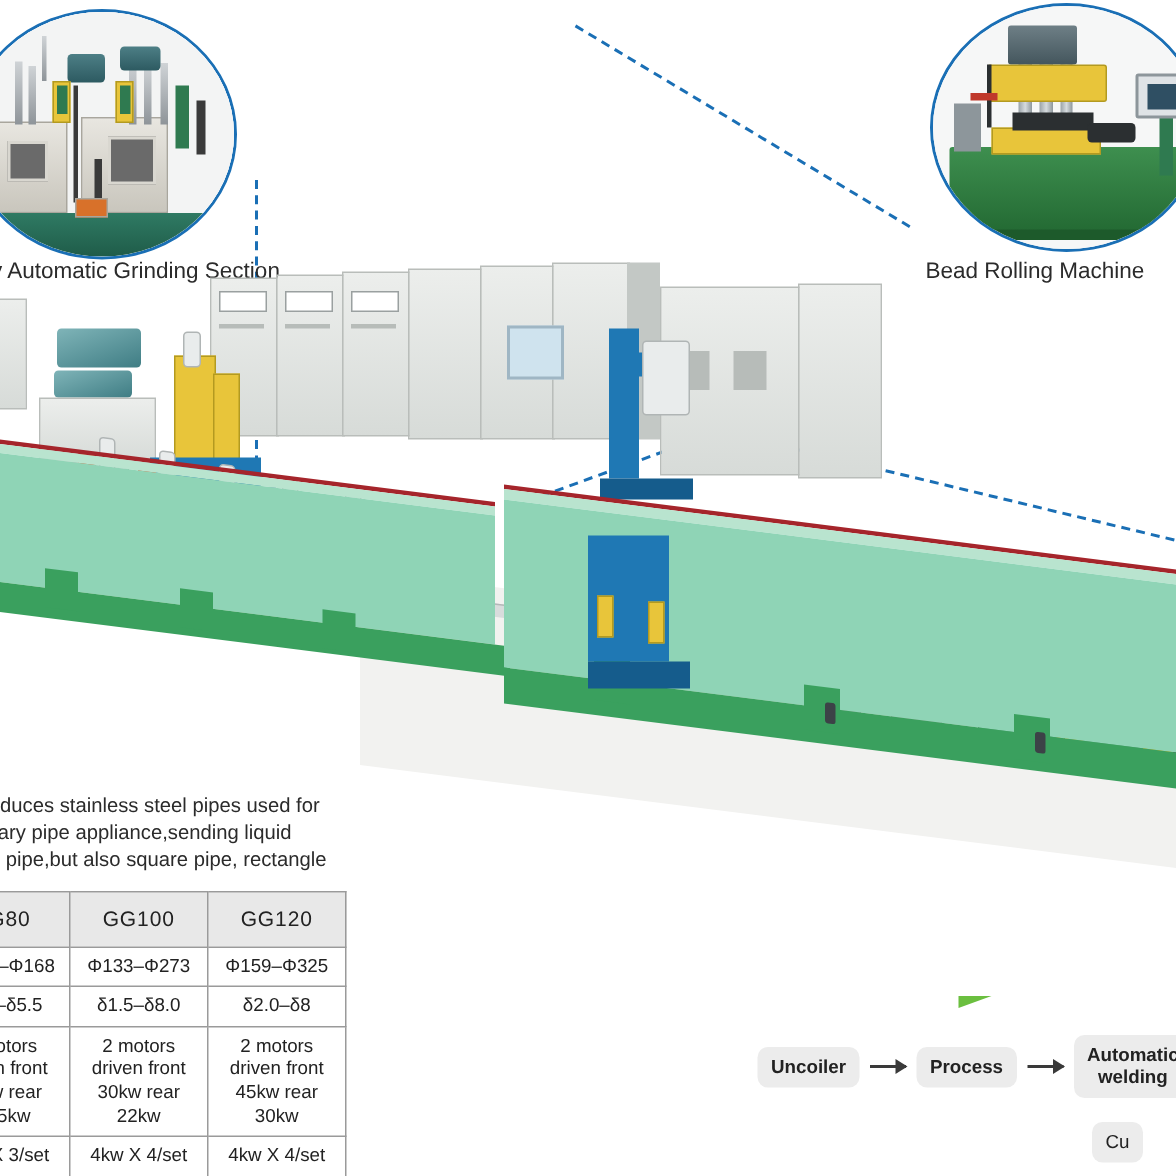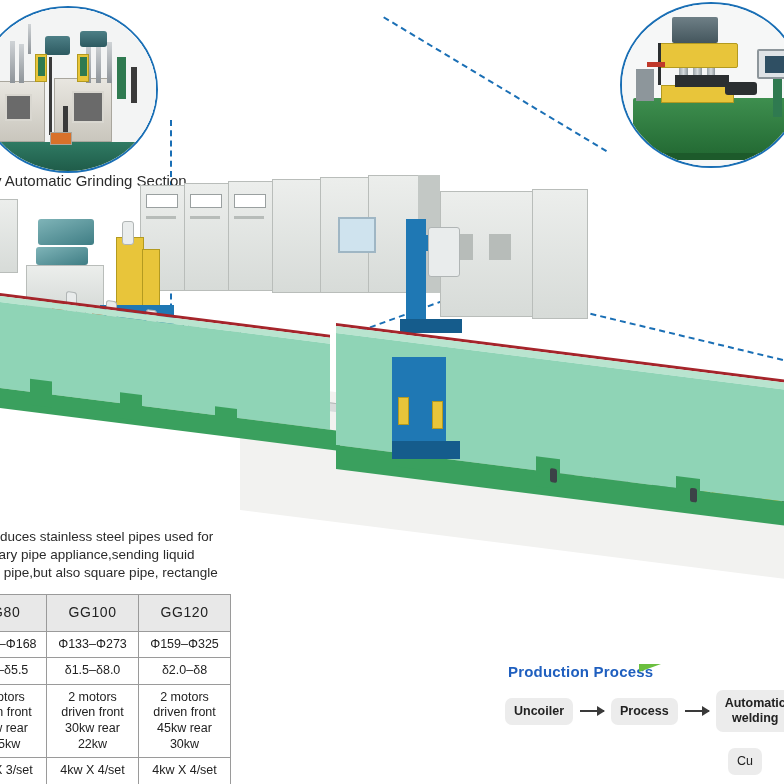--- a/index.html
+++ b/index.html
@@ -184,20 +184,21 @@
       <div style="position:absolute;left:8%;top:40%;width:10%;height:20%;background:#8d969b;"></div>
     </div>
   </div>
 
   <div class="leader dash-v" style="left:170px;top:120px;height:210px;"></div>
   <div class="dash-line" style="left:606px;top:152px;width:260px;transform:rotate(-149deg);"></div>
   <div class="dash-line" style="left:404px;top:268px;width:400px;transform:rotate(13.5deg);"></div>
   <div class="dash-line" style="left:360px;top:330px;width:160px;transform:rotate(-20deg);"></div>
 
   <div class="caption" style="left:-6px;top:172px;">y Automatic Grinding Section</div>
+  <div class="caption" style="left:617px;top:172px;">Bead Rolling Machine</div>
 
   <div class="machine-wrap">
 
     <div class="floor-plate skew-a" style="left:300px;top:205px;width:620px;height:130px;"></div>
 
     <div class="cab" style="left:200px;top:10px;width:44px;height:104px;">
       <div class="led" style="left:5px;top:8px;width:30px;height:12px;"></div>
       <div class="vent" style="left:5px;top:30px;width:30px;height:3px;"></div>
     </div>
     <div class="cab" style="left:244px;top:8px;width:44px;height:106px;">
@@ -351,21 +352,20 @@
     </tr>
     <tr>
       <td class="c">3kw X 3/set</td>
       <td class="c">4kw X 4/set</td>
       <td class="c">4kw X 4/set</td>
     </tr>
 
   </tbody>
     </table>
 
-  <div class="pp-title">Production Process</div>
   <div class="pp-arrowhead"></div>
 
   <div class="pp-flow">
     <div class="pp-node">Uncoiler</div>
     <div class="pp-arrow"></div>
     <div class="pp-node">Process</div>
     <div class="pp-arrow"></div>
     <div class="pp-node" style="white-space:pre-line;">Automatic
 welding</div>
 

